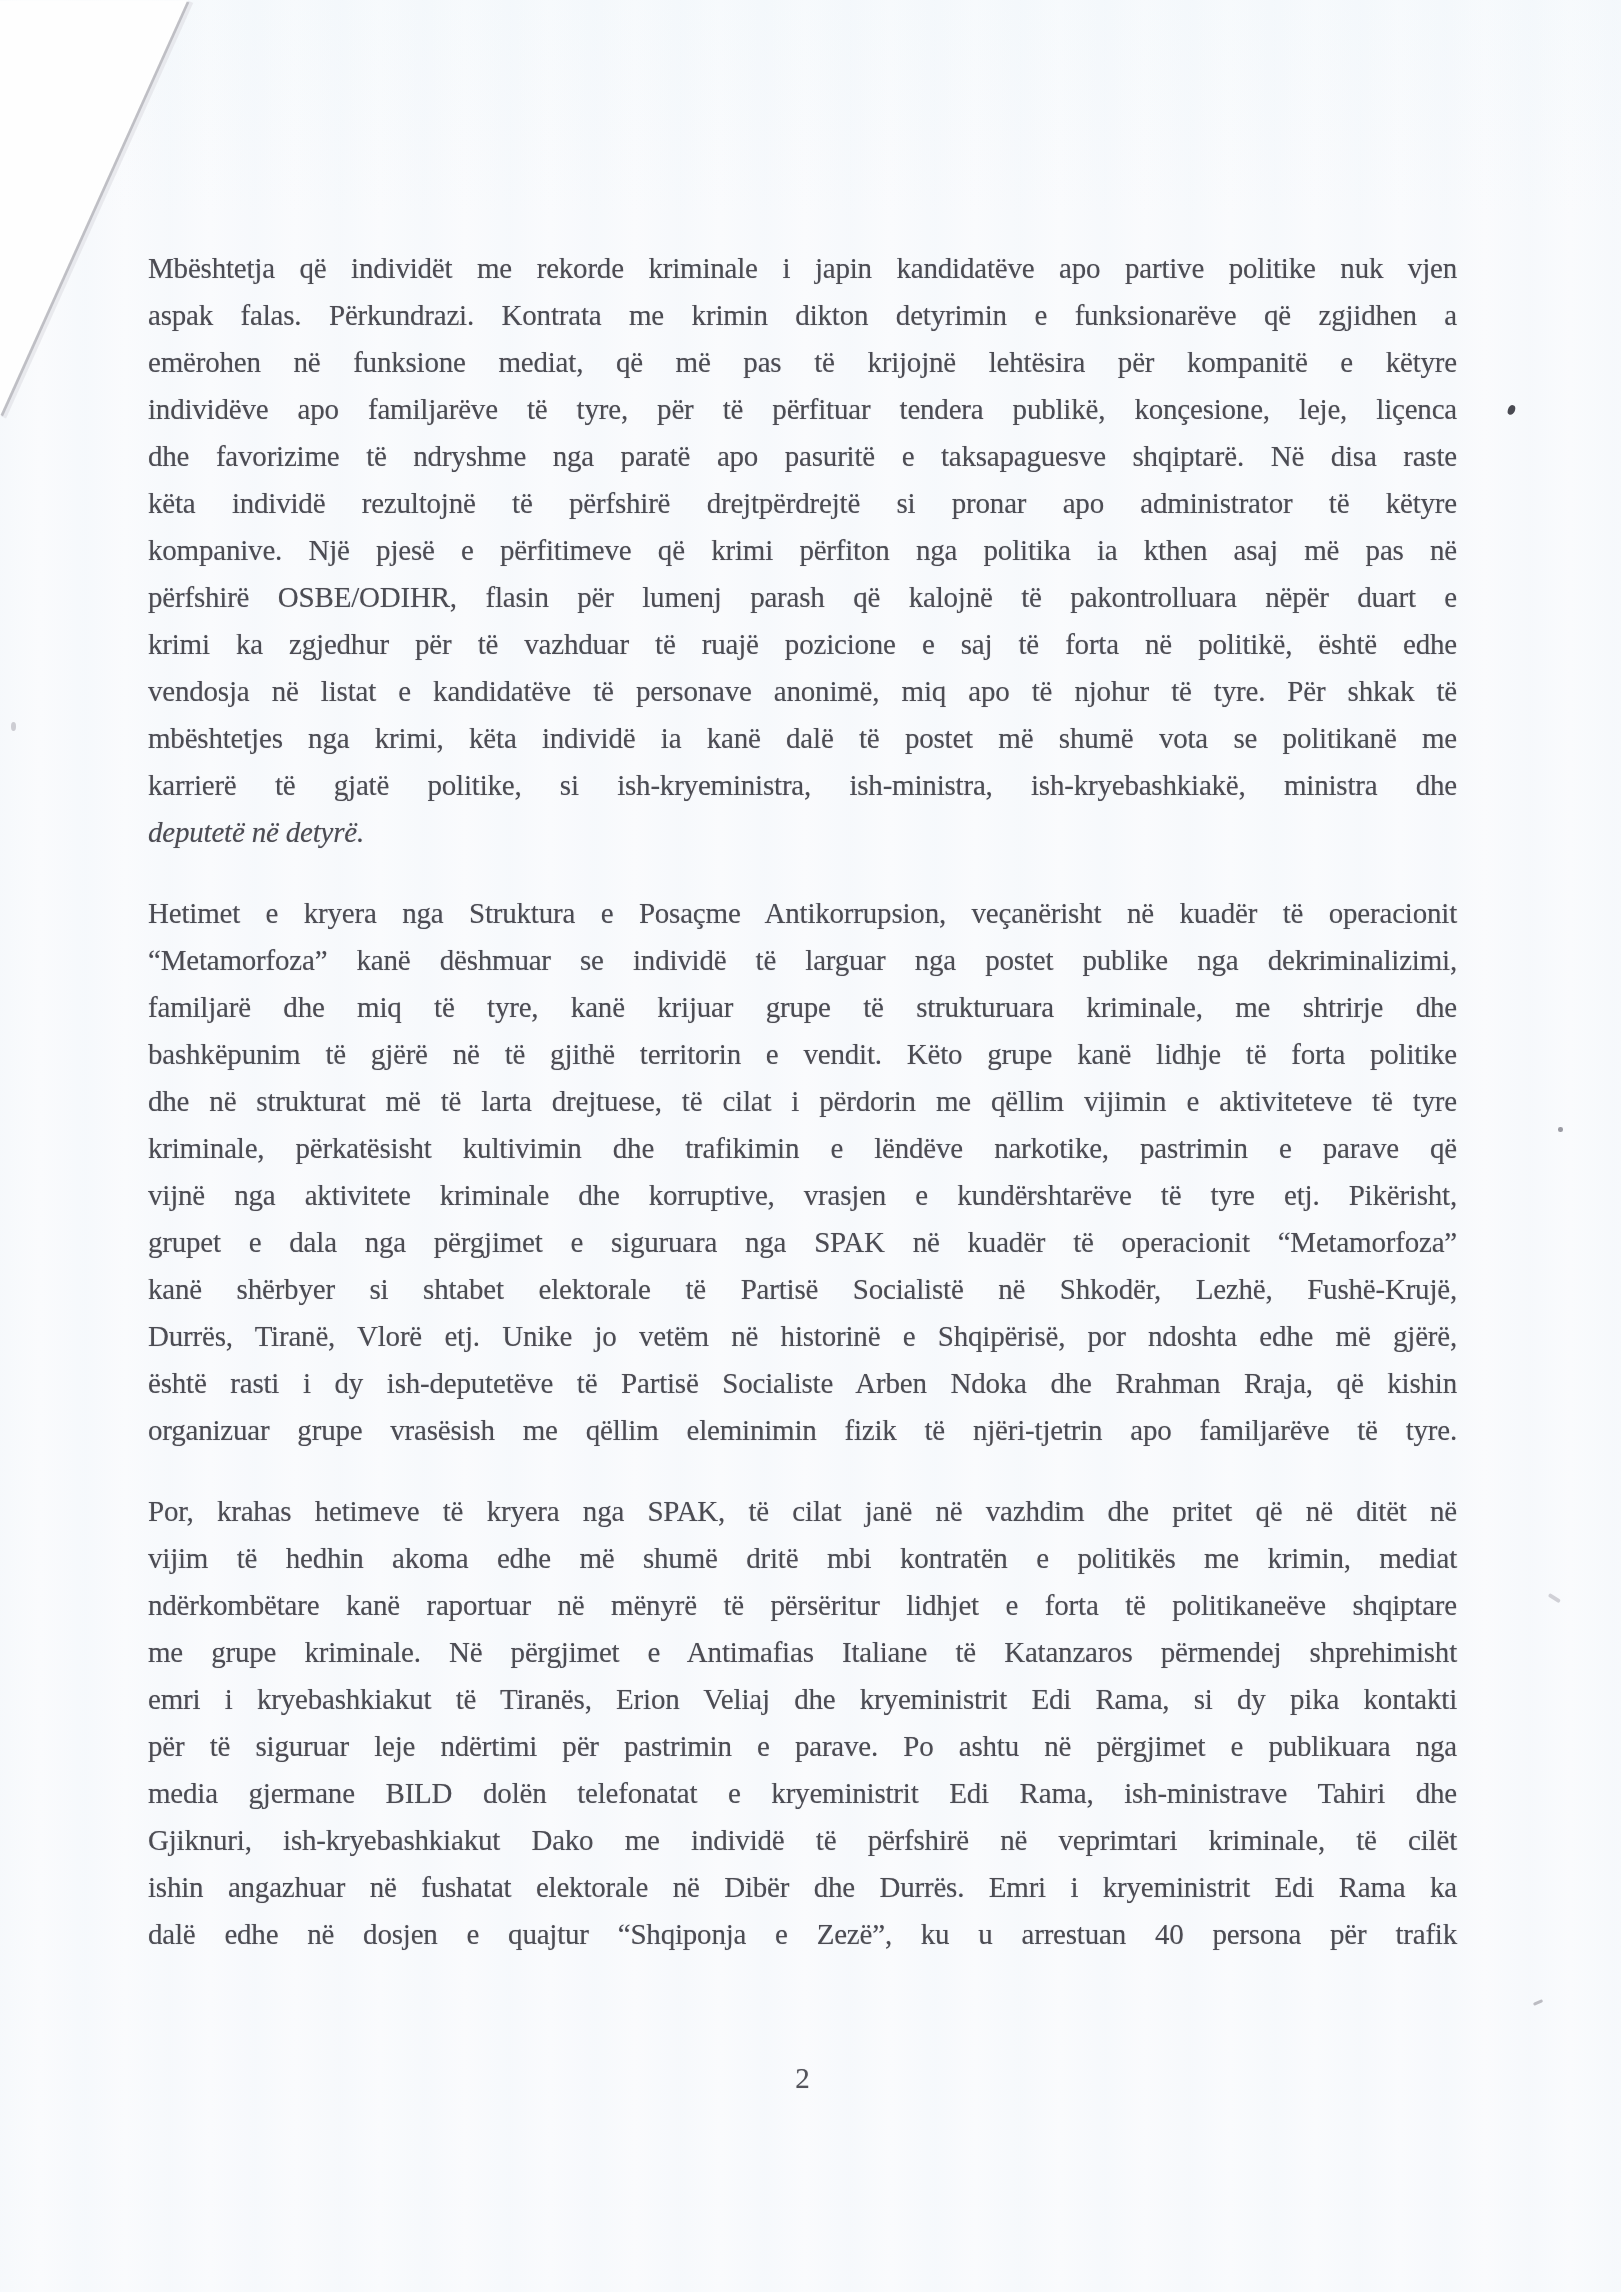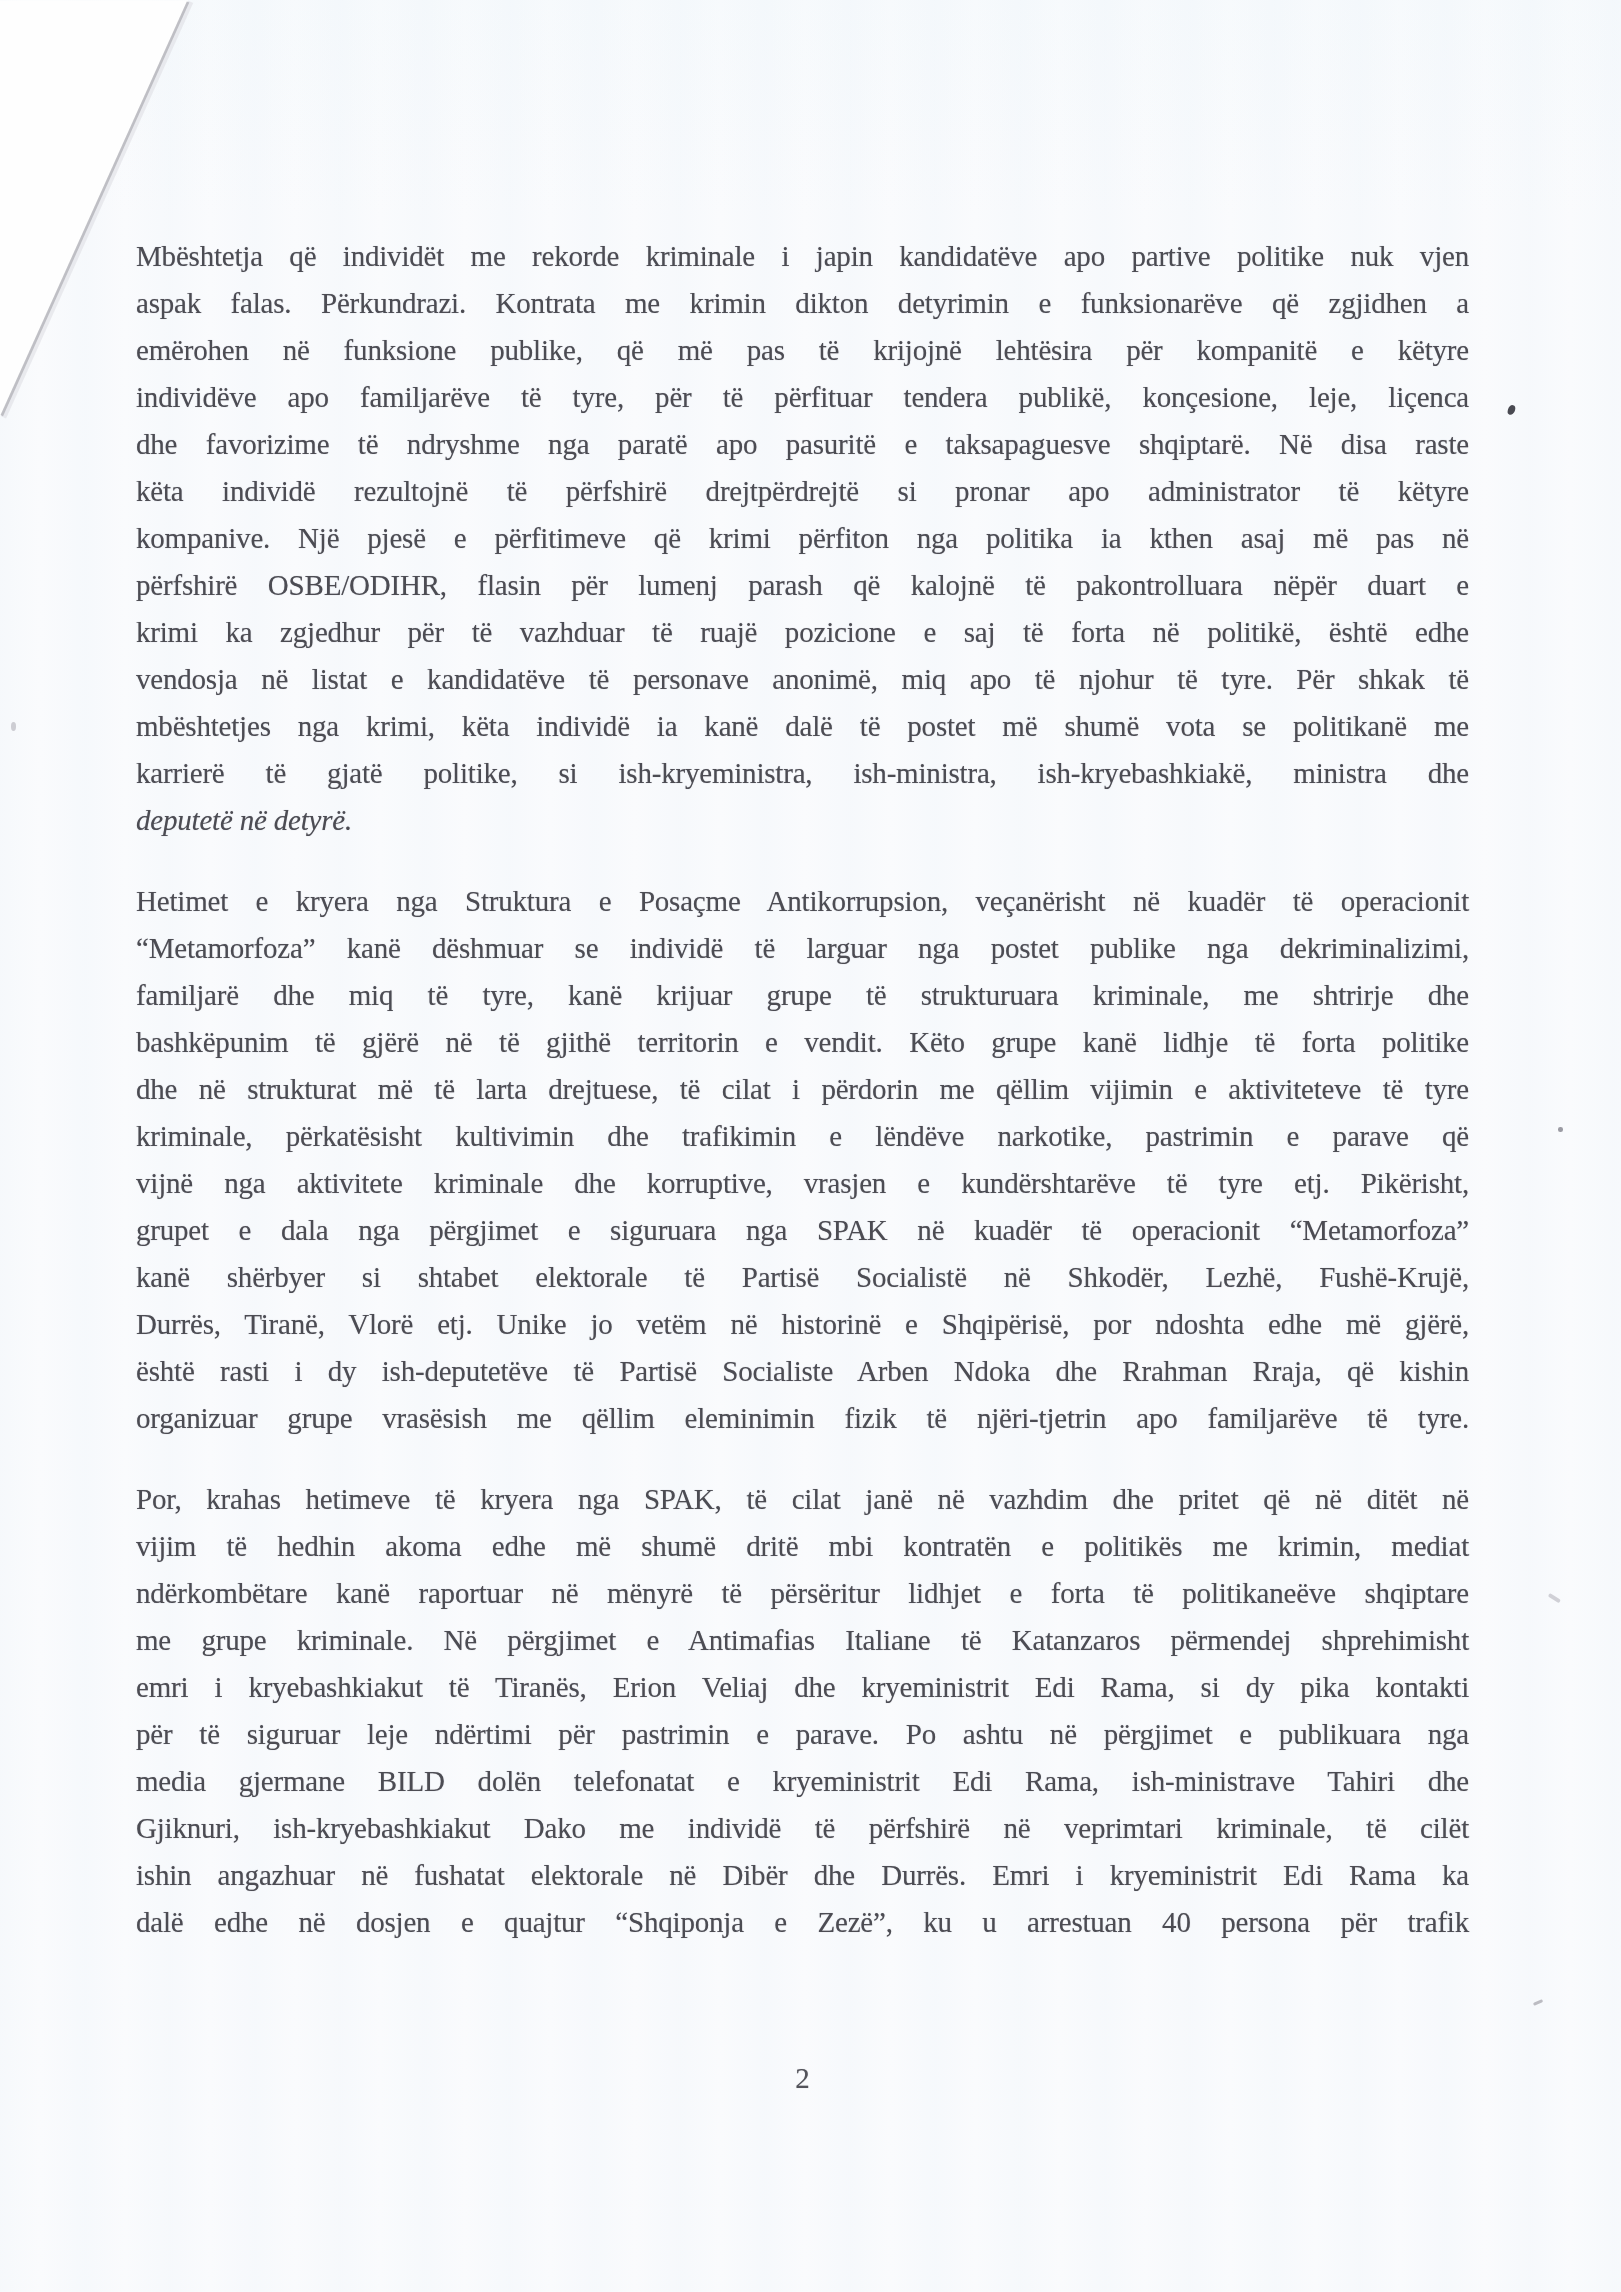--- a/index.html
+++ b/index.html
@@ -25,21 +25,21 @@
   .text-block {
     position: absolute;
     left: 136px; top: 233px;
     width: 1333px;
     font-size: 29px;
     line-height: 47px;
     letter-spacing: -0.2px;
     color: #4c4c53;
     text-shadow: 0 0 0.9px rgba(76, 76, 90, 0.45);
   }
-  .para { margin: 0; }
+  .para { margin: 12px; }
   .para + .para { margin-top: 34px; }
   .line {
     text-align: justify;
     text-align-last: justify;
     white-space: normal;
   }
   .line.flush-left { text-align-last: left; font-style: italic; }
   .page-number {
     position: absolute;
     left: 136px; top: 2062px;
@@ -64,21 +64,21 @@
 <svg class="corner-fold" width="197" height="423" viewBox="0 0 220 472">
   <polygon points="0,0 210,0 0,465" fill="#fefefe"></polygon>
   <path d="M213,2 L4,466" stroke="#dcdce1" stroke-width="6" fill="none" opacity="0.55"></path>
   <path d="M210,2 L2,464" stroke="#b6b6bc" stroke-width="3" fill="none" opacity="0.85"></path>
 </svg>
 
 <div class="text-block" id="text-block">
     <div class="para">
       <div class="line">Mbështetja që individët me rekorde kriminale i japin kandidatëve apo partive politike nuk vjen</div>
       <div class="line">aspak falas. Përkundrazi. Kontrata me krimin dikton detyrimin e funksionarëve që zgjidhen a</div>
-      <div class="line">emërohen në funksione publike, që më pas të krijojnë lehtësira për kompanitë e këtyre</div>
+      <div class="line">emërohen në funksione mediat, që më pas të krijojnë lehtësira për kompanitë e këtyre</div>
       <div class="line">individëve apo familjarëve të tyre, për të përfituar tendera publikë, konçesione, leje, liçenca</div>
       <div class="line">dhe favorizime të ndryshme nga paratë apo pasuritë e taksapaguesve shqiptarë. Në disa raste</div>
       <div class="line">këta individë rezultojnë të përfshirë drejtpërdrejtë si pronar apo administrator të këtyre</div>
       <div class="line">kompanive. Një pjesë e përfitimeve që krimi përfiton nga politika ia kthen asaj më pas në</div>
       <div class="line">përfshirë OSBE/ODIHR, flasin për lumenj parash që kalojnë të pakontrolluara nëpër duart e</div>
       <div class="line">krimi ka zgjedhur për të vazhduar të ruajë pozicione e saj të forta në politikë, është edhe</div>
       <div class="line">vendosja në listat e kandidatëve të personave anonimë, miq apo të njohur të tyre. Për shkak të</div>
       <div class="line">mbështetjes nga krimi, këta individë ia kanë dalë të postet më shumë vota se politikanë me</div>
       <div class="line">karrierë të gjatë politike, si ish-kryeministra, ish-ministra, ish-kryebashkiakë, ministra dhe</div>
       <div class="line flush-left">deputetë në detyrë.</div>

